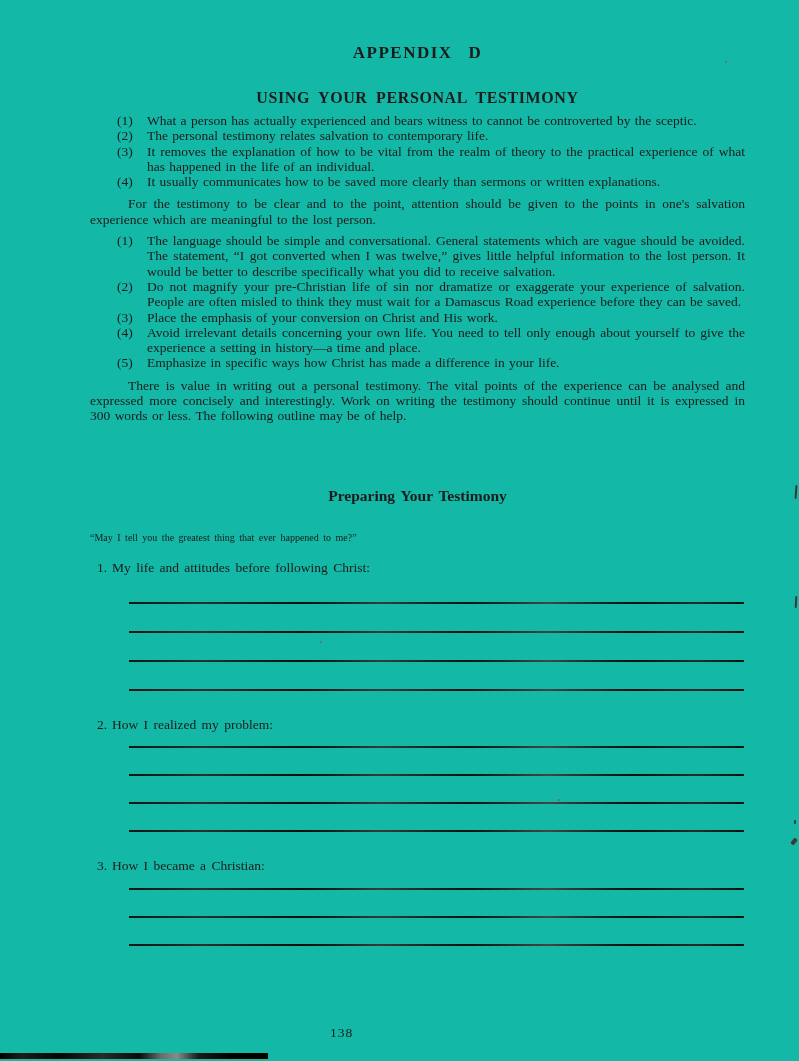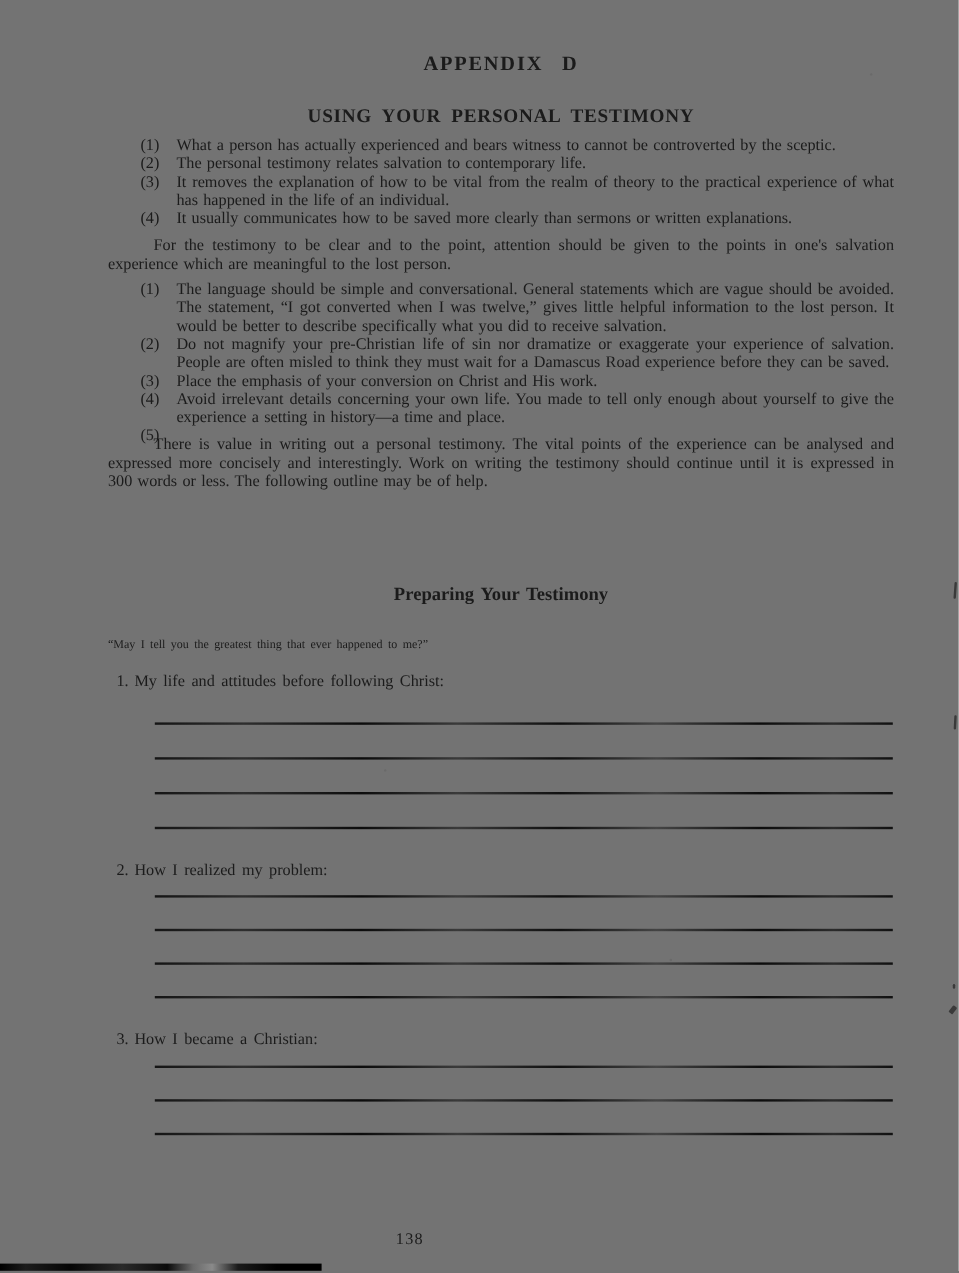--- a/index.html
+++ b/index.html
@@ -1,20 +1,20 @@
 <!DOCTYPE html>
 <html><head>
 <meta charset="utf-8">
 <style>
   html, body { margin: 0; padding: 0; background: #ffffff; }
   .page {
     position: relative;
     width: 799px;
     height: 1061px;
-    background: #737373;
+    background: #14b8a6;
     overflow: hidden;
     font-family: "Liberation Serif", "DejaVu Serif", serif;
     color: #1b1b1b;
   }
 
   
   .text-column {
     position: absolute;
     top: 0; left: 90px;
     width: 655px;
@@ -176,24 +176,25 @@
       <div class="li">
         <span class="li-marker">(2)</span>
         <span>Do not magnify your pre-Christian life of sin nor dramatize or exaggerate your experience of salvation. People are often misled to think they must wait for a Damascus Road experience before they can be saved.</span>
       </div>
       <div class="li">
         <span class="li-marker">(3)</span>
         <span>Place the emphasis of your conversion on Christ and His work.</span>
       </div>
       <div class="li">
         <span class="li-marker">(4)</span>
-        <span>Avoid irrelevant details concerning your own life. You made to tell only enough about yourself to give the experience a setting in history—a time and place.</span>
+        <span>Avoid irrelevant details concerning your own life. You need to tell only enough about yourself to give the experience a setting in history—a time and place.</span>
       </div>
       <div class="li">
         <span class="li-marker">(5)</span>
+        <span>Emphasize in specific ways how Christ has made a difference in your life.</span>
       </div>
     </div>
 
     <p class="para indent p-write">There is value in writing out a personal testimony. The vital points of the experience can be analysed and expressed more concisely and interestingly. Work on writing the testimony should continue until it is expressed in 300 words or less. The following outline may be of help.</p>
   </div>
 
   <div class="form-column">
     <h3 class="outline-heading">Preparing Your Testimony</h3>
     <p class="opening-line">“May I tell you the greatest thing that ever happened to me?”</p>
 

